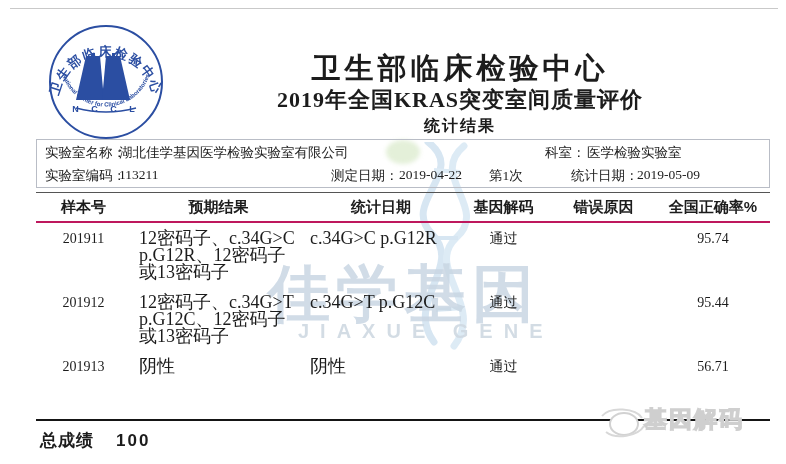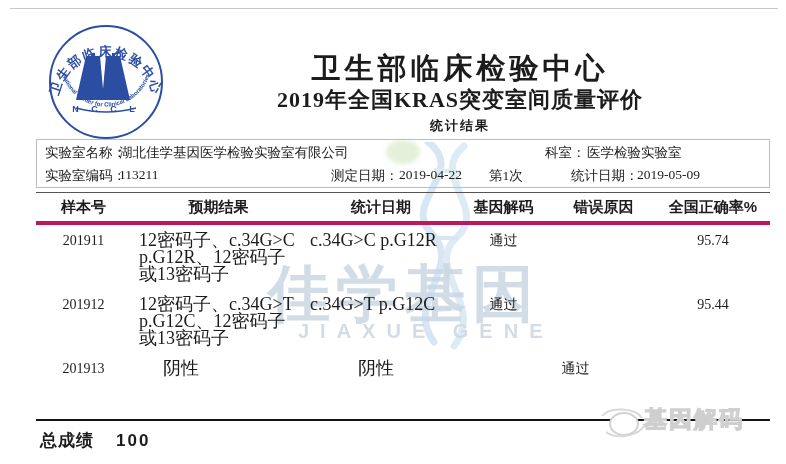--- a/index.html
+++ b/index.html
@@ -9,39 +9,39 @@
   }
   .top-rule{position:absolute;left:10px;right:8px;top:8px;height:1px;background:#c9c9c9;}
 
   
   .seal{position:absolute;left:46px;top:22px;width:120px;height:120px;}
 
   
   .titles{position:absolute;left:150px;top:50px;width:620px;text-align:center;}
   .title-main{font-size:29px;font-weight:bold;letter-spacing:4px;line-height:36px;}
   .title-sub{font-size:22px;font-weight:bold;letter-spacing:1px;line-height:28px;}
-  .title-sub2{font-size:13px;font-weight:bold;letter-spacing:2px;line-height:24px;}
+  .title-sub2{font-size:16px;font-weight:bold;letter-spacing:2px;line-height:24px;}
 
   
   .infobox{position:absolute;left:36px;top:139px;width:732px;height:47px;
     border:1px solid #b9bdc6;font-size:13.5px;z-index:1;}
   .infobox span{position:absolute;white-space:nowrap;}
 
   
   .tbl{position:absolute;left:36px;top:192px;width:734px;z-index:1;}
   .trow{display:grid;grid-template-columns:95px 175px 150px 95px 105px 114px;}
-  .thead{border-top:1px solid #555;border-bottom:4px solid #be185d;
+  .thead{border-top:1px solid #555;border-bottom:2px solid #be185d;
     font-family:"Liberation Sans","DejaVu Sans",sans-serif;
     font-weight:bold;font-size:15px;padding:5px 0 4px 0;}
   .thead > div{text-align:center;}
   .cell{font-size:18px;line-height:17px;}
   .r{padding-top:7px;}
   .row1{height:57px;}
   .row2{height:57px;}
-  .row3{height:58px;gap:24px;}
+  .row3{height:58px;}
   .c-sample{text-align:center;font-size:14px;}
   .c-exp{white-space:pre-line;padding-left:8px;padding-right:6px;}
   .c-res{padding-left:4px;}
   .c-pass{text-align:center;font-size:14px;}
   .c-err{text-align:center;}
   .c-rate{text-align:center;font-size:14px;}
   .bot-rule{position:absolute;left:36px;top:419px;width:734px;height:2px;background:#151515;z-index:1;}
 
   .total{position:absolute;left:40px;top:429px;z-index:1;
     font-family:"Liberation Sans","DejaVu Sans",sans-serif;

